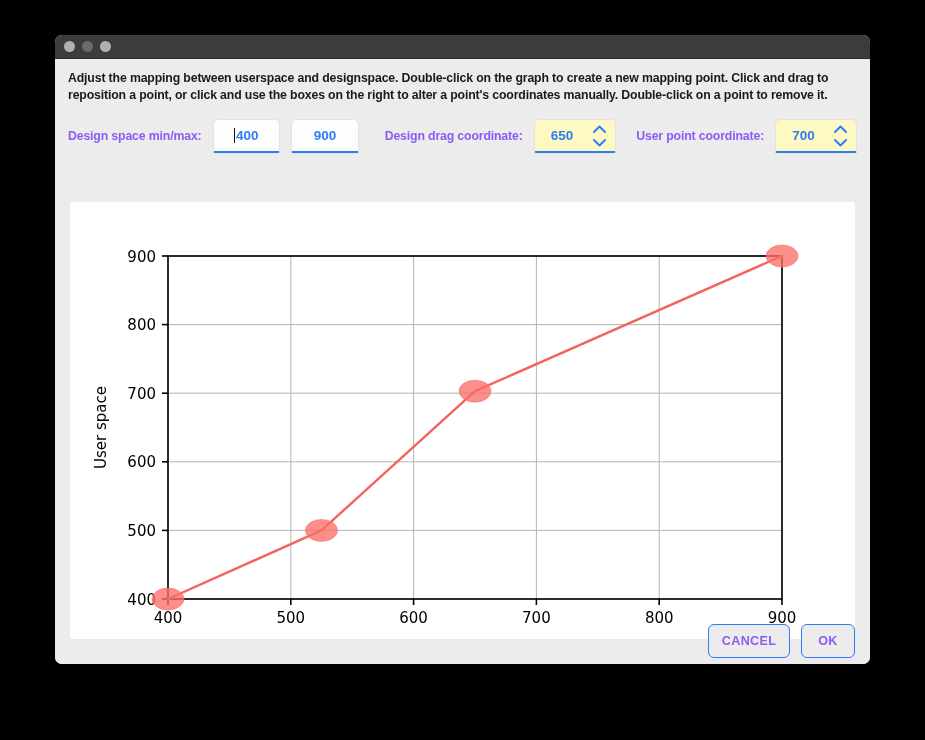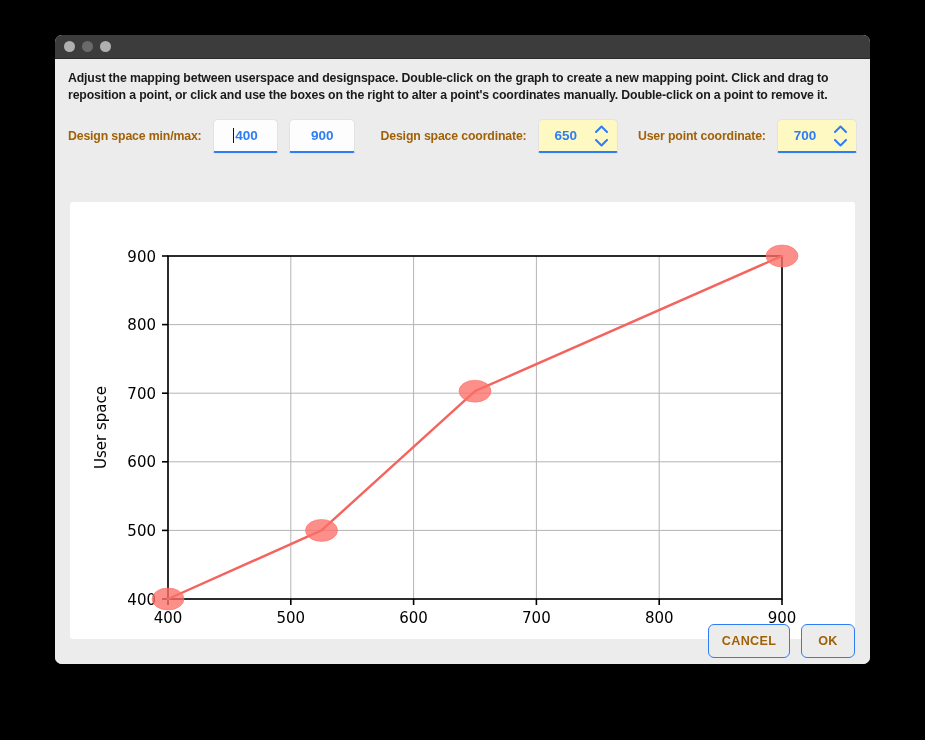--- a/index.html
+++ b/index.html
@@ -59,21 +59,21 @@
   .controls {
     display: flex;
     align-items: center;
     padding: 5px 13px 0 13px;
     height: 46px;
     gap: 0px;
   }
   .ctl-label {
     font-size: 12.3px;
     font-weight: bold;
-    color: #a16207;
+    color: #8b5cf6;
     white-space: nowrap;
     letter-spacing: -0.15px;
   }
 
   .field {
     position: relative;
     height: 34px;
     background: #fef9c3;
     border: 1px solid #e2e2e2;
     border-bottom: 2px solid #2d7df6;
@@ -144,21 +144,21 @@
     align-items: center;
     justify-content: flex-end;
     padding-right: 15px;
     gap: 11px;
   }
   .btn {
     height: 34px;
     border-radius: 6px;
     border: 1.6px solid #2d7df6;
     background: #ececec;
-    color: #a16207;
+    color: #8b5cf6;
     font-size: 12.6px;
     font-weight: bold;
     letter-spacing: 0.3px;
     display: flex;
     align-items: center;
     justify-content: center;
     cursor: pointer;
     font-family: "Liberation Sans", sans-serif;
   }
   .btn.cancel { width: 82px; }
@@ -189,21 +189,21 @@
           <span class="caret"></span>
             <span class="val">400</span>
         </div>
 
         <div class="field plain minmax">
           <span class="val">900</span>
         </div>
 
         <span class="gap-lg"></span>
 
-        <span class="ctl-label">Design space coordinate:</span>
+        <span class="ctl-label">Design drag coordinate:</span>
 
         <div class="field spin">
           <span class="val">650</span>
           <span class="spin-arrows">
             <span class="spin-up">
               <svg width="13" height="8" viewBox="0 0 13 8">
                   <path d="M1 7 L6.5 1.5 L12 7" fill="none" stroke="#2d7df6" stroke-width="2" stroke-linecap="round" stroke-linejoin="round"></path>
                 </svg>
             </span>
             <span class="spin-down">

